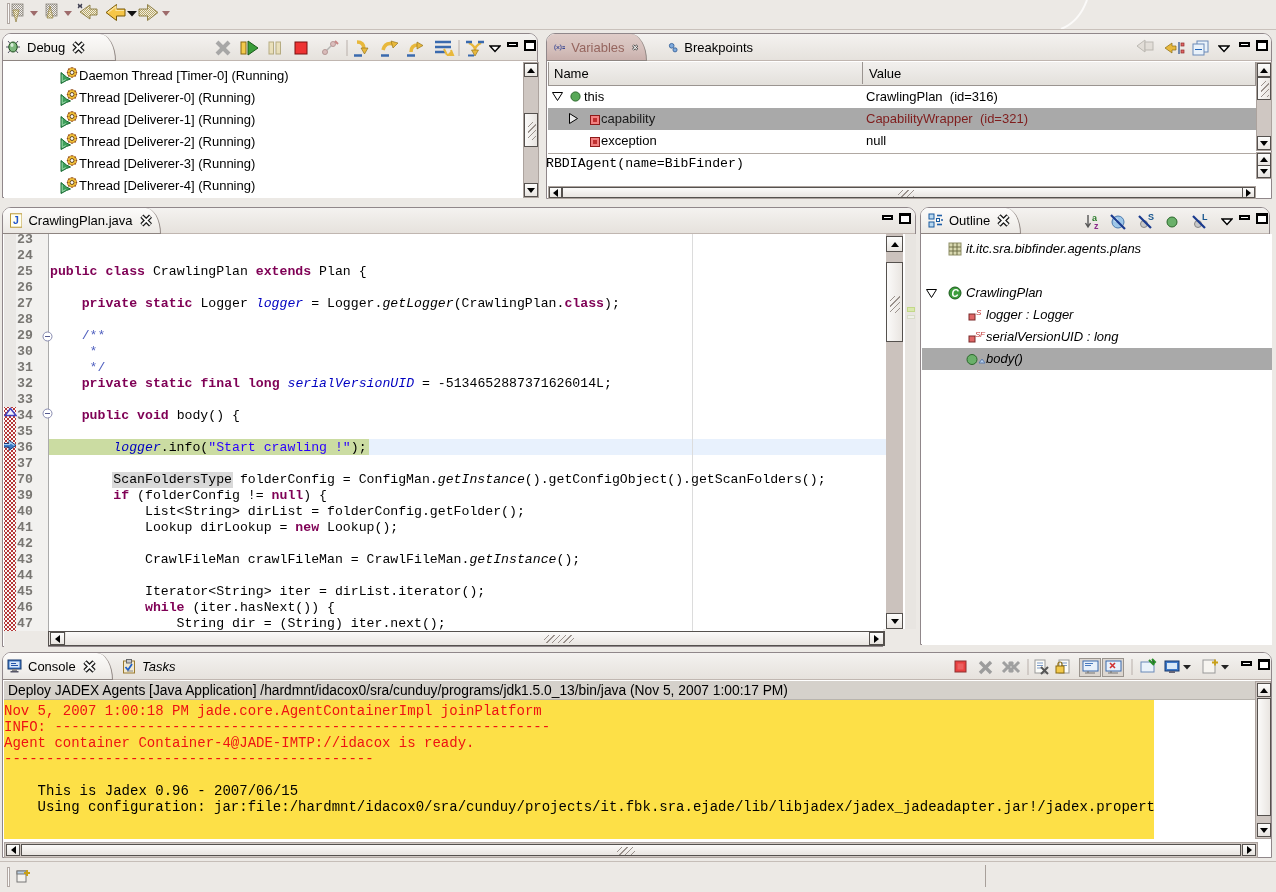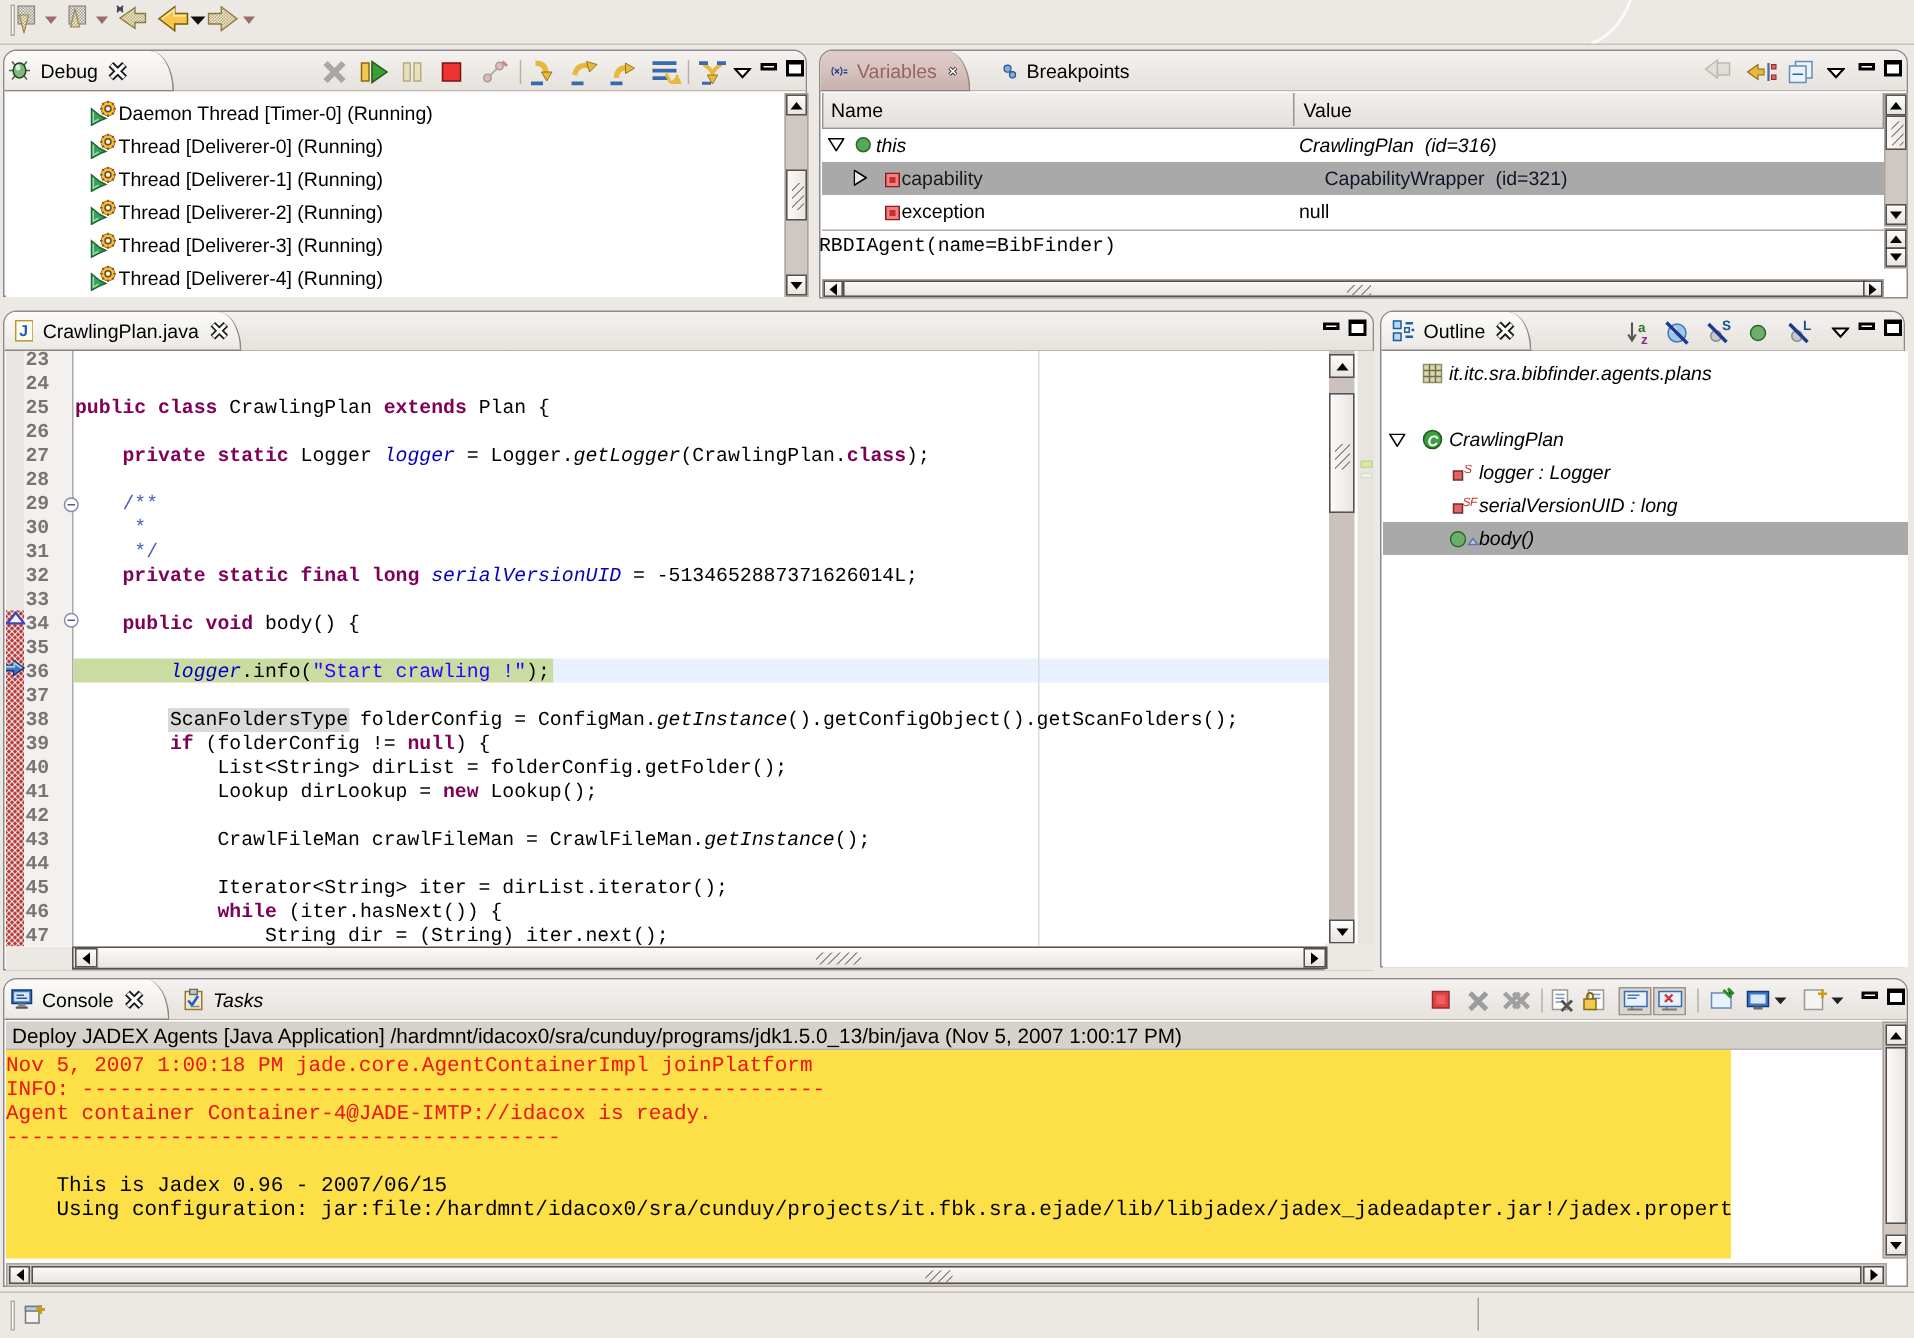--- a/index.html
+++ b/index.html
@@ -378,40 +378,40 @@
     <div class="wmax" style="left:709px;">
         <div></div>
       </div>
 
     <div class="abs" style="left:1px;top:28px;width:708px;height:24px;background:linear-gradient(#F2F0EE,#E3E0DB);border:1px solid #9A9490;border-top:none;">
       <span class="abs" style="left:5px;top:4px;">Name</span>
       <div class="abs" style="left:313px;top:0px;border-left:1px solid #9A9490;padding-left:6px;height:22px;line-height:24px;">Value</div>
     </div>
 
     <div class="abs" style="left:1px;top:52px;width:708px;height:70px;background:#fff;font-size:13px;">
-      <div class="abs" style="top:0px;width:100%;height:22px;font-style:italic;">
+      <div class="abs" style="top:0px;width:100%;height:22px;">
         <svg class="abs" style="left:4px;top:6px;" width="11" height="9">
             <path d="M0.5 0.5 h10 l-5 8 z" fill="#fff" stroke="#000"></path>
           </svg>
         <svg class="abs" style="left:22px;top:5px;" width="11" height="11">
             <circle cx="5.5" cy="5.5" r="4.6" fill="#57A857" stroke="#2A682A"></circle>
           </svg>
         <span class="abs" style="left:36px;top:3px;">this</span>
         <span class="abs" style="left:318px;top:3px;">CrawlingPlan&nbsp; (id=316)</span>
       </div>
       <div class="abs selgray" style="top:22px;width:100%;height:22px;color:#1A1A1A;">
         <svg class="abs" style="left:21px;top:5px;" width="9" height="11">
             <path d="M0.5 0.5 v10 l8 -5 z" fill="#E8E8E8" stroke="#000"></path>
           </svg>
         <svg class="abs" style="left:42px;top:7px;" width="10" height="10">
             <rect x="0.5" y="0.5" width="9" height="9" fill="#F28080" stroke="#8E1A1A"></rect>
             <rect x="3" y="3" width="4" height="4" fill="#C03030"></rect>
           </svg>
         <span class="abs" style="left:53px;top:3px;">capability</span>
-        <span class="abs" style="left:335px;top:3px;color:#0f172a;">CapabilityWrapper&nbsp; (id=321)</span>
+        <span class="abs" style="left:318px;top:3px;color:#7f1d1d;">CapabilityWrapper&nbsp; (id=321)</span>
       </div>
       <div class="abs" style="top:44px;width:100%;height:22px;">
         <svg class="abs" style="left:42px;top:7px;" width="10" height="10">
             <rect x="0.5" y="0.5" width="9" height="9" fill="#F28080" stroke="#8E1A1A"></rect>
             <rect x="3" y="3" width="4" height="4" fill="#C03030"></rect>
           </svg>
         <span class="abs" style="left:53px;top:3px;">exception</span>
         <span class="abs" style="left:318px;top:3px;">null</span>
       </div>
     </div>
@@ -495,21 +495,21 @@
           <div>28</div>
           <div>29</div>
           <div>30</div>
           <div>31</div>
           <div>32</div>
           <div>33</div>
           <div>34</div>
           <div>35</div>
           <div>36</div>
           <div>37</div>
-          <div>38</div>
+          <div>70</div>
           <div>39</div>
           <div>40</div>
           <div>41</div>
           <div>42</div>
           <div>43</div>
           <div>44</div>
           <div>45</div>
           <div>46</div>
           <div>47</div>
       </div>

